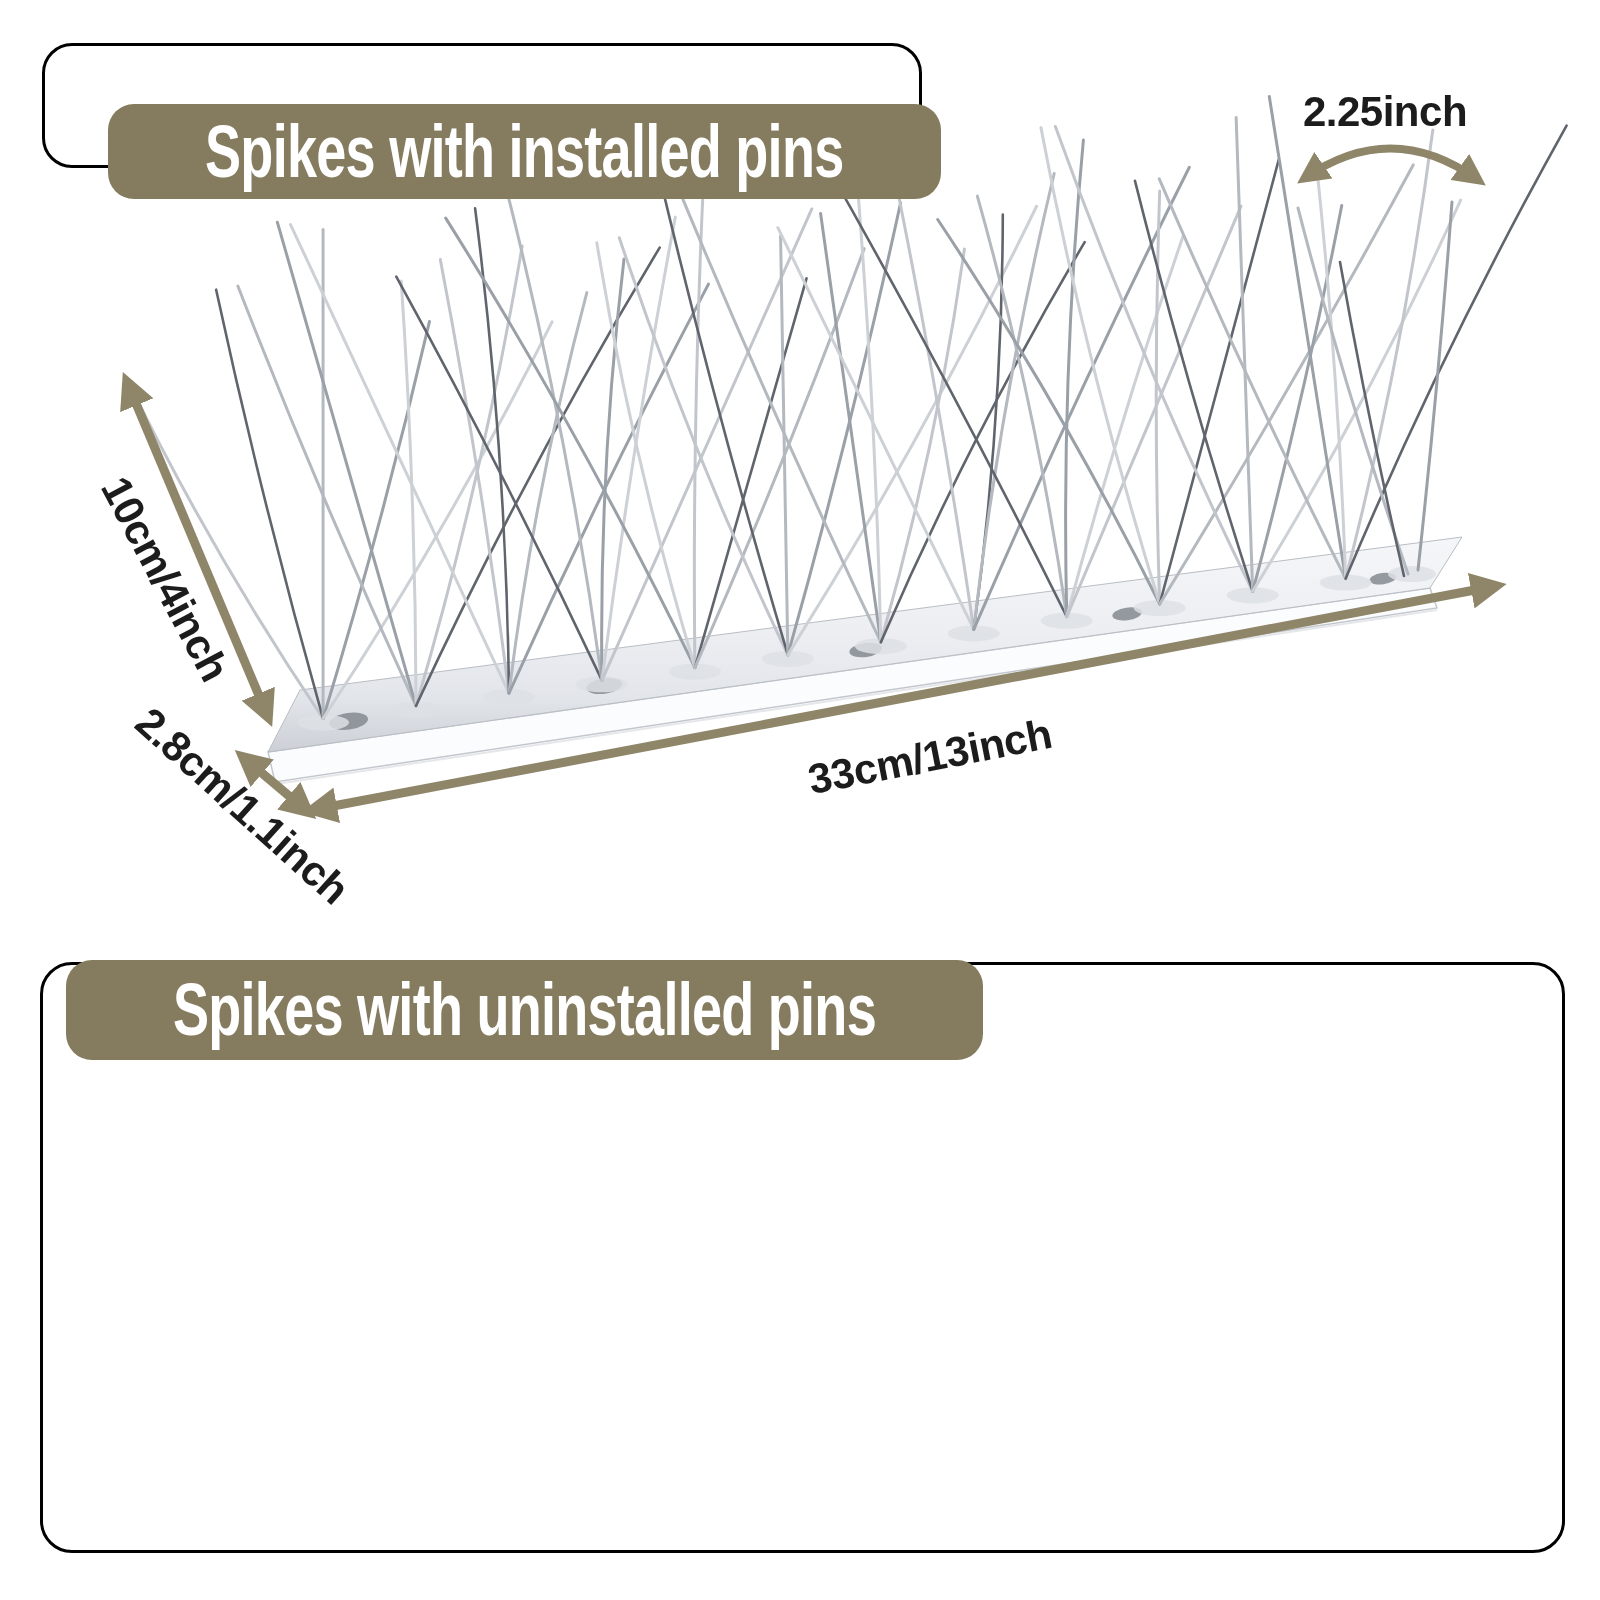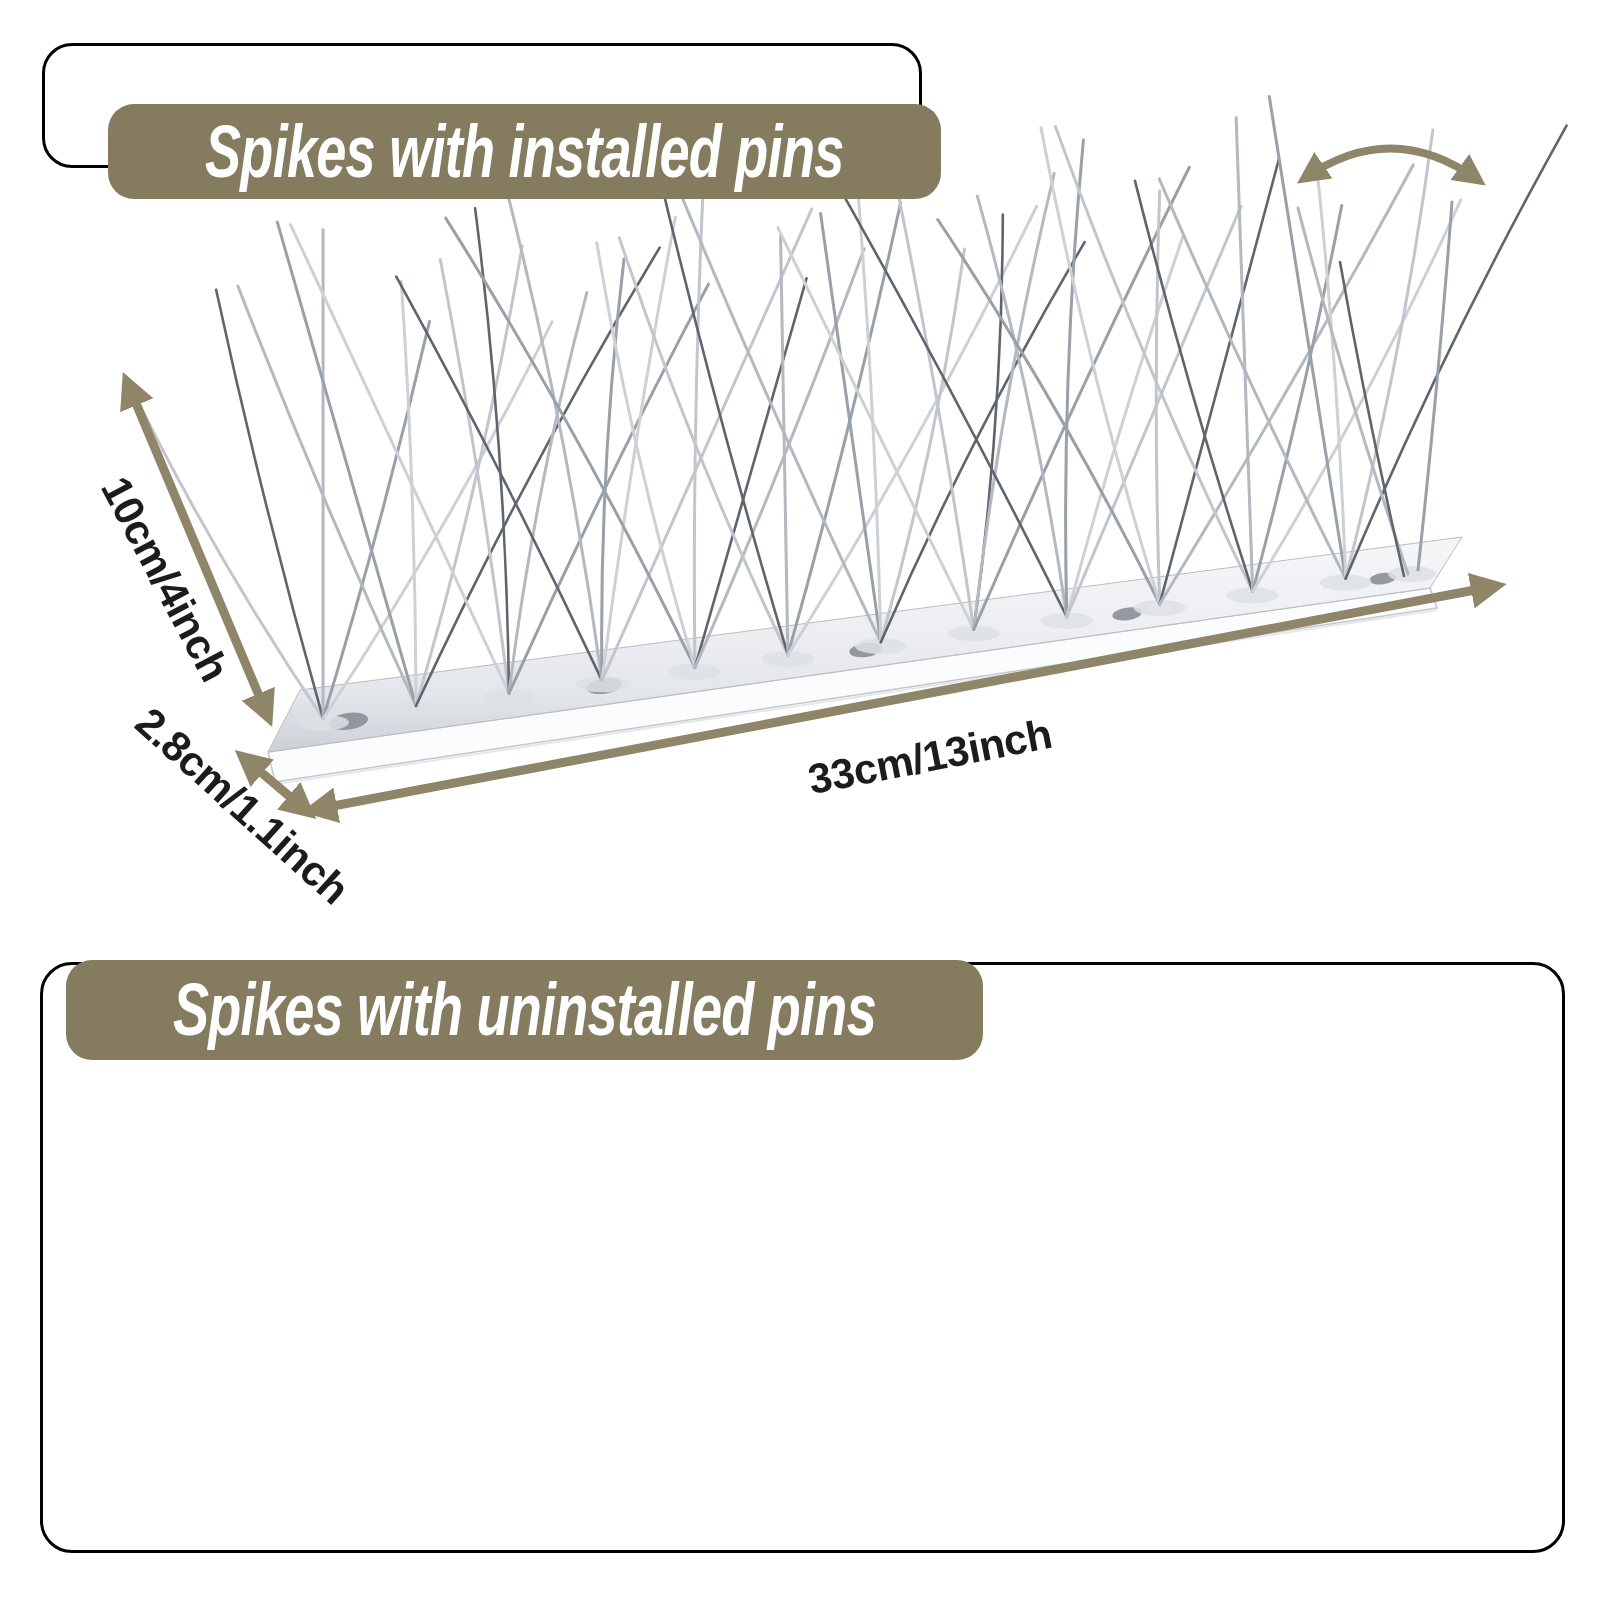--- a/index.html
+++ b/index.html
@@ -8,21 +8,21 @@
     font-family:"Liberation Sans",sans-serif;
   }
   .outer-box{
     position:absolute;background:#fff;border:3px solid var(--border,#000);
     box-sizing:border-box;
   }
   #installed-box{left:42px;top:43px;width:880px;height:125px;border-radius:30px;}
   #uninstalled-box{left:40px;top:962px;width:1525px;height:591px;border-radius:32px;}
   .badge{
     position:absolute;background:var(--badge,#857c5f);
-    display:flex;align-items:center;justify-content:center;font-style:italic;
+    display:flex;align-items:center;justify-content:center;
   }
   #installed-badge{left:63px;top:58px;width:833px;height:95px;border-radius:26px;}
   #uninstalled-badge{left:66px;top:960px;width:917px;height:100px;border-radius:26px;}
   .badge-title{
     color:#fff;font-weight:700;font-size:74px;line-height:1;white-space:nowrap;
     transform:scaleX(0.73);letter-spacing:-1px;
   }
   .dim-label{
     position:absolute;width:400px;height:60px;display:flex;align-items:center;justify-content:center;
     color:var(--ink,#1c1c1c);font-size:42px;font-weight:600;letter-spacing:-0.5px;white-space:nowrap;
@@ -290,16 +290,17 @@
     <div class="badge" id="installed-badge">
       <span class="badge-title">Spikes with installed pins</span>
     </div>
   </div>
 
   <div class="outer-box" id="uninstalled-box"></div>
   <div class="badge" id="uninstalled-badge">
     <span class="badge-title">Spikes with uninstalled pins</span>
   </div>
 
+  <div class="dim-label" id="dim-tip-gap">2.25inch</div>
   <div class="dim-label" id="dim-height">10cm/4inch</div>
   <div class="dim-label" id="dim-base-width">2.8cm/1.1inch</div>
   <div class="dim-label" id="dim-length">33cm/13inch</div>
 </div>
 
 </body></html>

